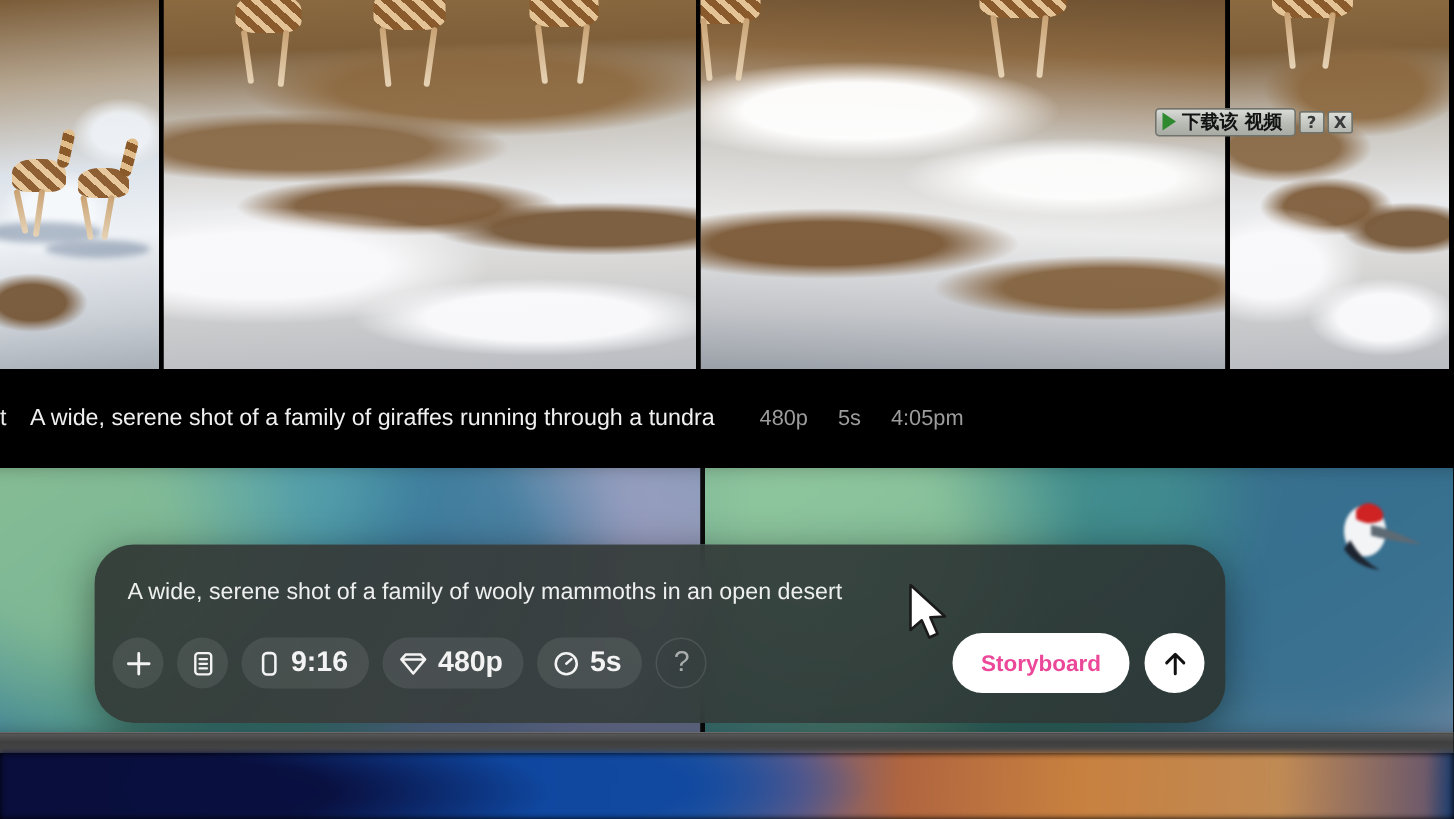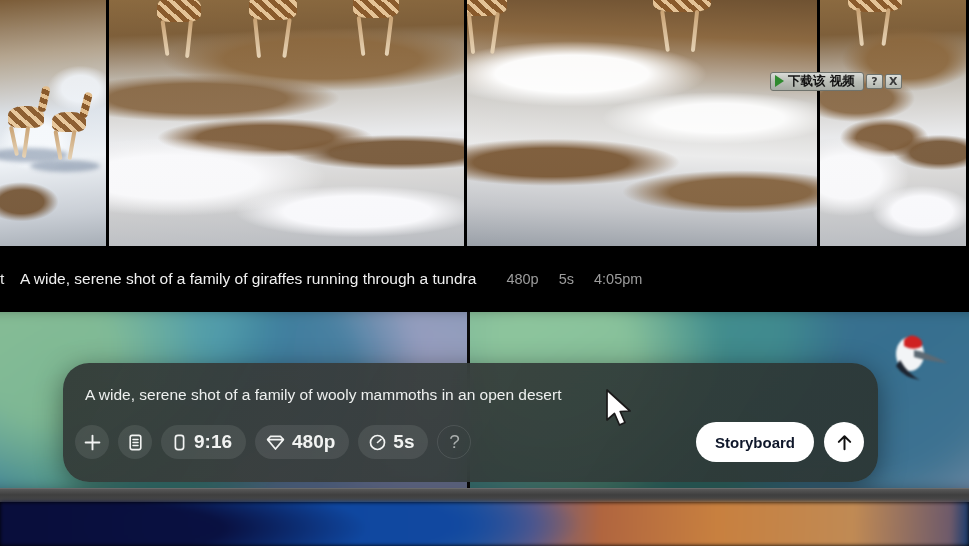--- a/index.html
+++ b/index.html
@@ -119,21 +119,21 @@
       radial-gradient(circle at 40% 80%, rgba(60,120,110,.85) 0 18%, rgba(60,120,110,0) 42%),
       linear-gradient(150deg, #8cbb9c 0%, #55978f 28%, #2f6d84 58%, #5a7f92 82%, #9b9bb2 100%);
   }
   .crane-head {
     position: absolute; left: 880px; top: 330px; width: 76px; height: 58px;
     pointer-events: none; filter: blur(1.1px);
   }
 
   
   .composer {
-    position: absolute; left: 63px; top: 363px; width: 815px; height: 119px;
+    position: absolute; left: 63px; top: 363px; width: 754px; height: 119px;
     border-radius: 26px;
     background: linear-gradient(120deg, rgba(48,56,54,.93) 0%, rgba(56,58,56,.92) 28%, rgba(48,58,56,.93) 60%, rgba(44,54,52,.94) 100%);
     backdrop-filter: blur(14px);
     box-shadow: 0 6px 28px rgba(0,0,0,.45);
     overflow: hidden;
   }
   .composer-prompt {
     position: absolute; left: 22px; top: 22px; right: 120px;
     color: #eef0ef; font-size: 15.5px; line-height: 20px;
     white-space: nowrap; overflow: hidden;
@@ -149,21 +149,21 @@
     padding: 0 14px 0 11px; cursor: pointer; user-select: none;
   }
   .tbtn.icon-only { width: 34px; padding: 0; justify-content: center; }
   .tbtn.ghost { background: transparent; border: 1px solid rgba(255,255,255,.10); color: #a9aead; font-weight: 400; }
   .tbtn svg { display: block; }
 
   .composer-right {
     position: absolute; right: 14px; top: 59px; display: flex; align-items: center; gap: 10px;
   }
   .storyboard-btn {
-    height: 40px; border-radius: 20px; background: #fff; color: #0f172a;
+    height: 40px; border-radius: 20px; background: #fff; color: #ec4899;
     font-size: 15px; font-weight: 700; display: flex; align-items: center;
     padding: 0 19px; cursor: pointer; user-select: none;
   }
   .send-btn {
     width: 40px; height: 40px; border-radius: 50%; background: #fff;
     display: flex; align-items: center; justify-content: center; cursor: pointer;
   }
 
   
   .cursor { position: absolute; left: 604px; top: 388px; pointer-events: none; }

